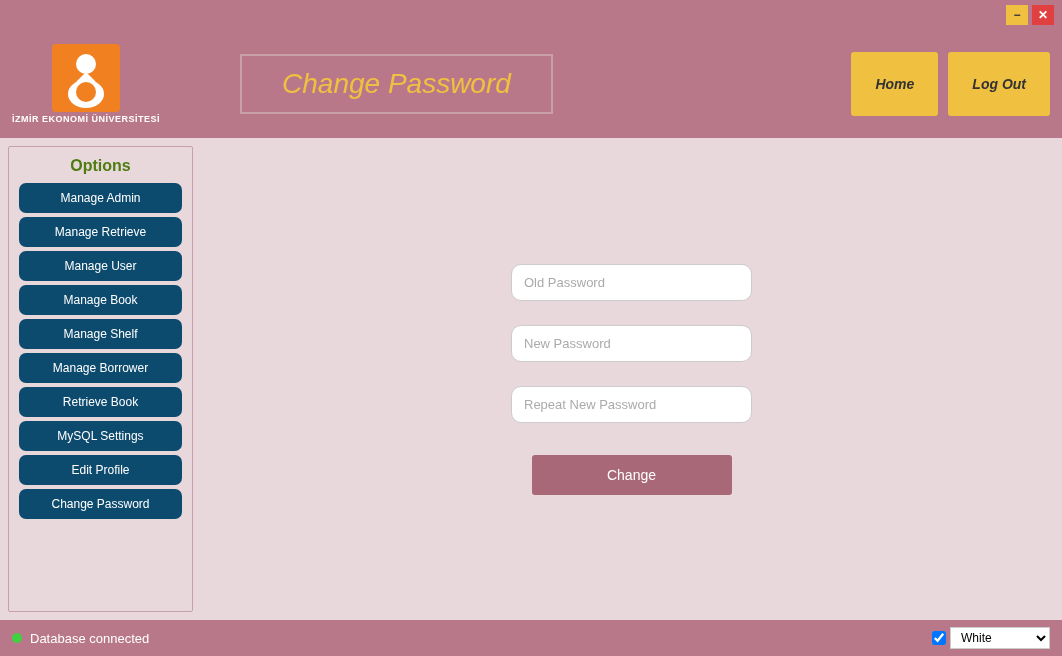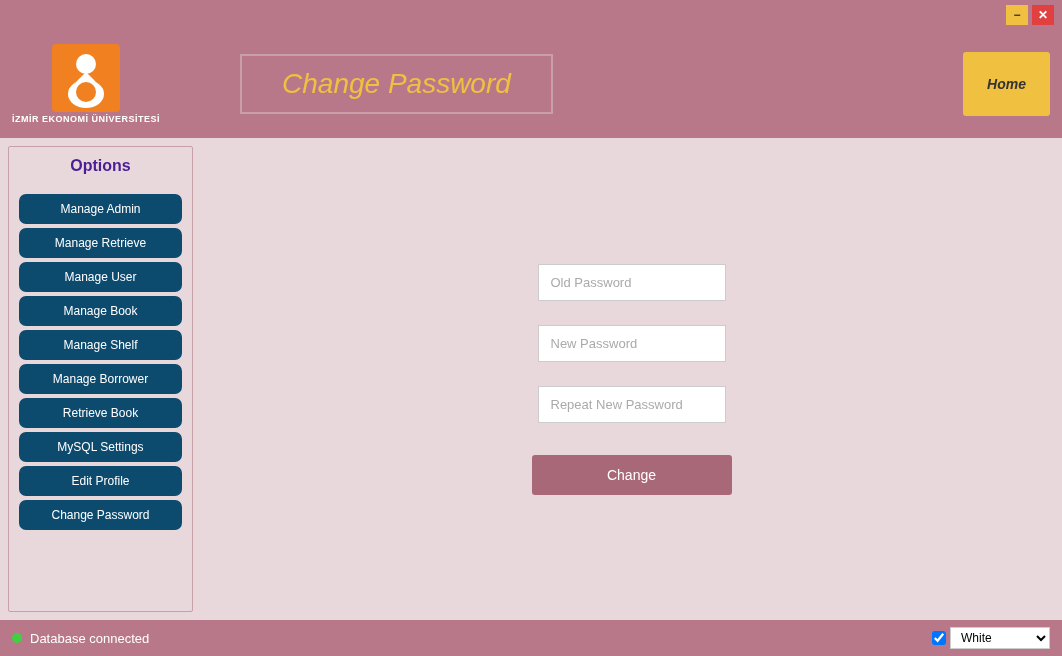--- a/index.html
+++ b/index.html
@@ -107,22 +107,22 @@
       background: #e8d8dc;
       padding: 10px;
       border: 1px solid #c8a0a8;
       margin: 8px;
       border-radius: 2px;
     }
     .sidebar-title {
       text-align: center;
       font-size: 16px;
       font-weight: bold;
-      color: #4c1d95;
-      margin-bottom: 15px;
+      color: #4d7c0f;
+      margin-bottom: 4px;
       padding-bottom: 4px;
     }
     .sidebar-btn {
       display: block;
       width: 100%;
       background: #0c4a6e;
       color: white;
       border: none;
       padding: 8px 6px;
       margin-bottom: 4px;
@@ -138,28 +138,28 @@
       display: flex;
       flex-direction: column;
       align-items: center;
       justify-content: center;
       padding: 20px;
     }
     .form-group {
       margin-bottom: 24px;
     }
     .form-input {
-      width: 188px;
+      width: 241px;
       padding: 10px 12px;
       border: 1px solid #ccc;
       background: white;
       font-size: 13px;
       color: #999;
       outline: none;
-      border-radius: 0;
+      border-radius: 10px;
     }
     .form-input::placeholder { color: #aaa; }
     .change-btn {
       background: #a86878;
       color: white;
       border: none;
       padding: 12px 48px;
       font-size: 14px;
       cursor: pointer;
       border-radius: 3px;
@@ -232,20 +232,21 @@
     </svg>
     <div class="university-name">İZMİR EKONOMİ ÜNİVERSİTESİ</div>
   </div>
 
   <div class="page-title-box">
     <span class="page-title">Change Password</span>
   </div>
 
   <div class="header-buttons">
     <button class="header-btn">Home</button>
+    <button class="header-btn">Log Out</button>
   </div>
 </div>
 
 <div class="main-layout">
 
   <div class="sidebar">
     <div class="sidebar-title">Options</div>
     <button class="sidebar-btn">Manage Admin</button>
     <button class="sidebar-btn">Manage Retrieve</button>
     <button class="sidebar-btn">Manage User</button>

